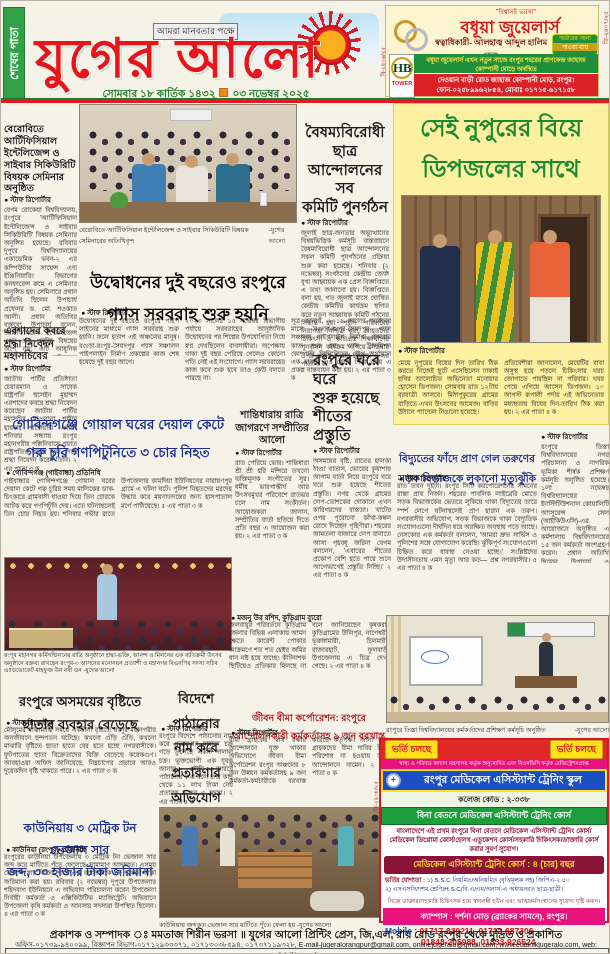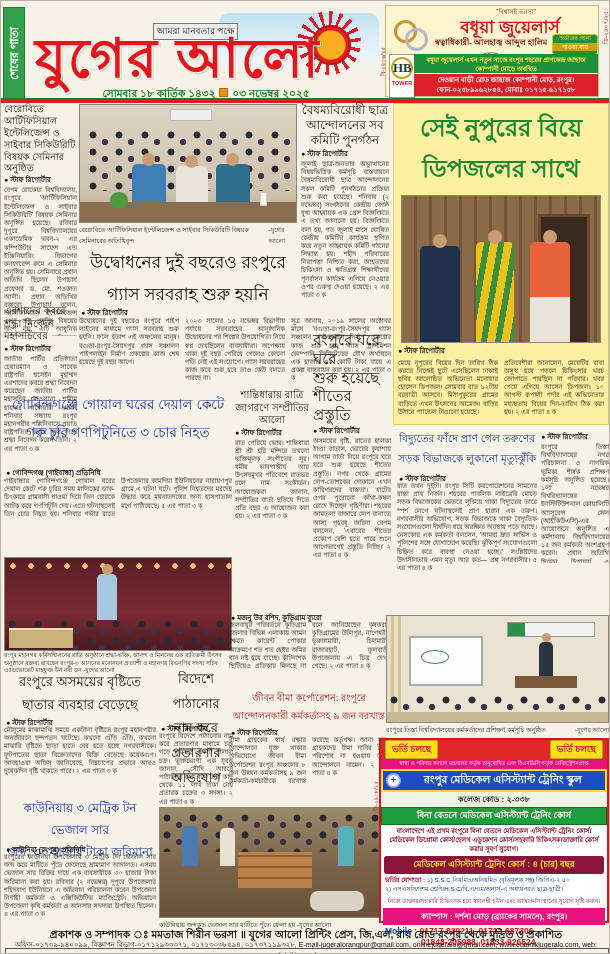--- a/index.html
+++ b/index.html
@@ -1,20 +1,20 @@
 <!DOCTYPE html>
 <html><head>
 <meta charset="utf-8">
 <style>
   html,body{margin:0;padding:0;background:#777;}
   #page{position:relative;width:610px;height:954px;background:#f5f2e8;margin:0 auto;
         font-family:"Liberation Sans","DejaVu Sans",sans-serif;color:#1a1a1a;
         border:1px solid #b9b4a6;box-sizing:border-box;overflow:hidden;}
   .abs{position:absolute;}
-  .hl{font-weight:normal;line-height:1.25;}
+  .hl{font-weight:bold;line-height:1.25;margin-top:20px;}
   .pre{white-space:pre-line;}
   .byline{font-size:7px;font-weight:bold;color:#111;}
   .body{font-size:6.4px;line-height:1.28;text-align:justify;color:#222;overflow:hidden;}
   .cap{font-size:6.3px;color:#222;}
   .credit{font-size:6.3px;color:#333;}
   .center{text-align:center;}
   .vtext{writing-mode:vertical-rl;transform:rotate(180deg);}
   
   #strip-last{left:2px;top:6px;width:20px;height:90px;background:#33a04a;border:1px solid #1d7a33;
               display:flex;align-items:center;justify-content:center;}
@@ -60,21 +60,21 @@
          radial-gradient(circle at 19px 13px,#45304a 2.8px,rgba(0,0,0,0) 3.4px);background-size:26px 17px;}
   .fig{position:absolute;border-radius:5px 5px 0 0;}
   .head{position:absolute;border-radius:50%;background:#c99d74;}
   
   #st-seminar{left:3px;top:102px;width:73px;height:200px;}
   #st-seminar .hl{font-size:9.5px;color:#111;}
   #ph-seminar{left:78px;top:103px;width:218px;height:119px;background:linear-gradient(#ddd3c2,#cfc4b0 70%,#bfae96);}
   #cap-seminar{left:78px;top:224px;width:218px;display:flex;justify-content:space-between;}
   #hl-gas{left:78px;top:246px;width:218px;height:68px;font-size:17px;color:#000000;line-height:1.9;}
   #st-antidisc{left:300px;top:102px;width:88px;height:228px;}
-  #st-antidisc .hl{font-size:12px;}
+  #st-antidisc .hl{font-size:15px;}
   #box-nupur{left:392px;top:102px;width:216px;height:322px;background:#fdf0a0;border:1px solid #dfce62;box-sizing:border-box;padding:4px;}
   #hl-nupur{font-size:24px;font-weight:bold;color:#1c8a33;text-align:center;line-height:1.7;}
   #ph-nupur{position:relative;width:200px;height:148px;margin:5px auto 2px;
             background:repeating-linear-gradient(90deg,#8a6a48 0 12px,#74553a 12px 15px);}
   #st-ershad{left:3px;top:304px;width:73px;height:152px;}
   #st-ershad .hl{font-size:10px;}
   #gas-byline{left:80px;top:306px;}
   #gas-cols{left:78px;top:316px;width:312px;height:72px;display:flex;gap:6px;}
   #gas-cols .body{flex:1;}
   #hl-gobinda{left:3px;top:390px;width:228px;height:74px;font-size:13.5px;color:#1d2f91;line-height:2.1;}

